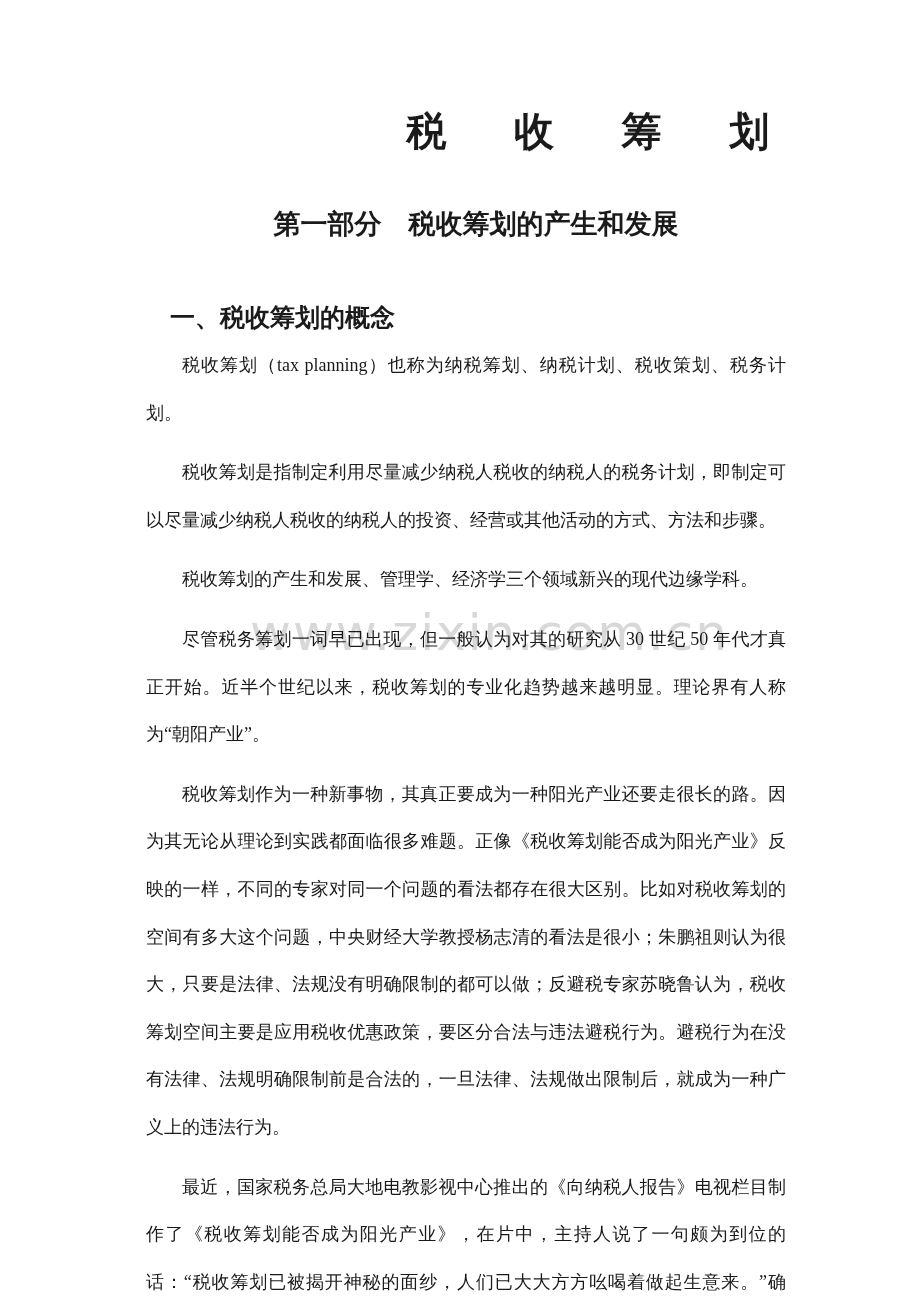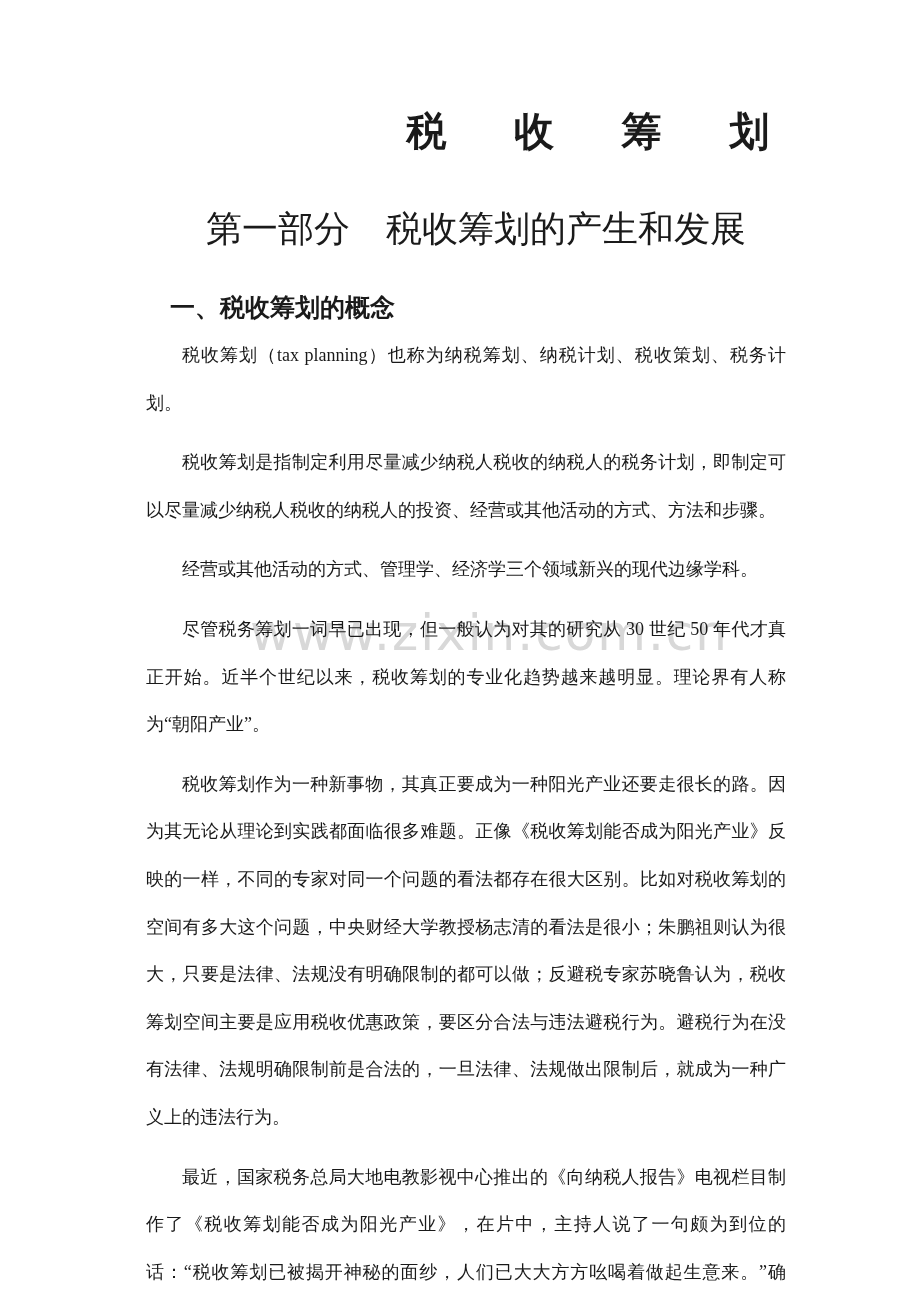--- a/index.html
+++ b/index.html
@@ -44,27 +44,27 @@
     line-height: 1;
     font-weight: bold;
     letter-spacing: 0.72em;
     white-space: nowrap;
   }
   .doc-subtitle {
     margin: 59px 0 0 0;
     padding-left: 20px;
     text-align: center;
     font-family: "Liberation Sans", "DejaVu Sans", sans-serif;
-    font-size: 36px;
+    font-size: 27px;
     line-height: 1;
-    font-weight: normal;
+    font-weight: bold;
     white-space: nowrap;
   }
   .section-heading {
-    margin: 48px 0 0 36px;
+    margin: 67px 0 0 36px;
     font-family: Liberation Sans, sans-serif;
     font-size: 25px;
     line-height: 1;
     font-weight: bold;
   }
   .body-text {
     margin-top: 8px;
   }
   .body-text p {
     margin: 12px;
@@ -86,20 +86,20 @@
 
     <div class="doc-title">税 收 筹 划</div>
 
     <div class="doc-subtitle">第一部分　税收筹划的产生和发展</div>
 
     <div class="section-heading">一、税收筹划的概念</div>
 
     <div class="body-text">
       <p>税收筹划（tax planning）也称为纳税筹划、纳税计划、税收策划、税务计划。</p>
       <p>税收筹划是指制定利用尽量减少纳税人税收的纳税人的税务计划，即制定可以尽量减少纳税人税收的纳税人的投资、经营或其他活动的方式、方法和步骤。</p>
-      <p>经营或其他活动的方式、管理学、经济学三个领域新兴的现代边缘学科。</p>
+      <p>税收筹划的产生和发展、管理学、经济学三个领域新兴的现代边缘学科。</p>
       <p>尽管税务筹划一词早已出现，但一般认为对其的研究从 30 世纪 50 年代才真正开始。近半个世纪以来，税收筹划的专业化趋势越来越明显。理论界有人称为“朝阳产业”。</p>
       <p>税收筹划作为一种新事物，其真正要成为一种阳光产业还要走很长的路。因为其无论从理论到实践都面临很多难题。正像《税收筹划能否成为阳光产业》反映的一样，不同的专家对同一个问题的看法都存在很大区别。比如对税收筹划的空间有多大这个问题，中央财经大学教授杨志清的看法是很小；朱鹏祖则认为很大，只要是法律、法规没有明确限制的都可以做；反避税专家苏晓鲁认为，税收筹划空间主要是应用税收优惠政策，要区分合法与违法避税行为。避税行为在没有法律、法规明确限制前是合法的，一旦法律、法规做出限制后，就成为一种广义上的违法行为。</p>
       <p>最近，国家税务总局大地电教影视中心推出的《向纳税人报告》电视栏目制作了《税收筹划能否成为阳光产业》，在片中，主持人说了一句颇为到位的话：“税收筹划已被揭开神秘的面纱，人们已大大方方吆喝着做起生意来。”确实，现在很多中介机构已纷纷推出税收筹划业务，并想方设法招揽生意。</p>
     </div>
 
   </div>
 </div>
 
 </body></html>

